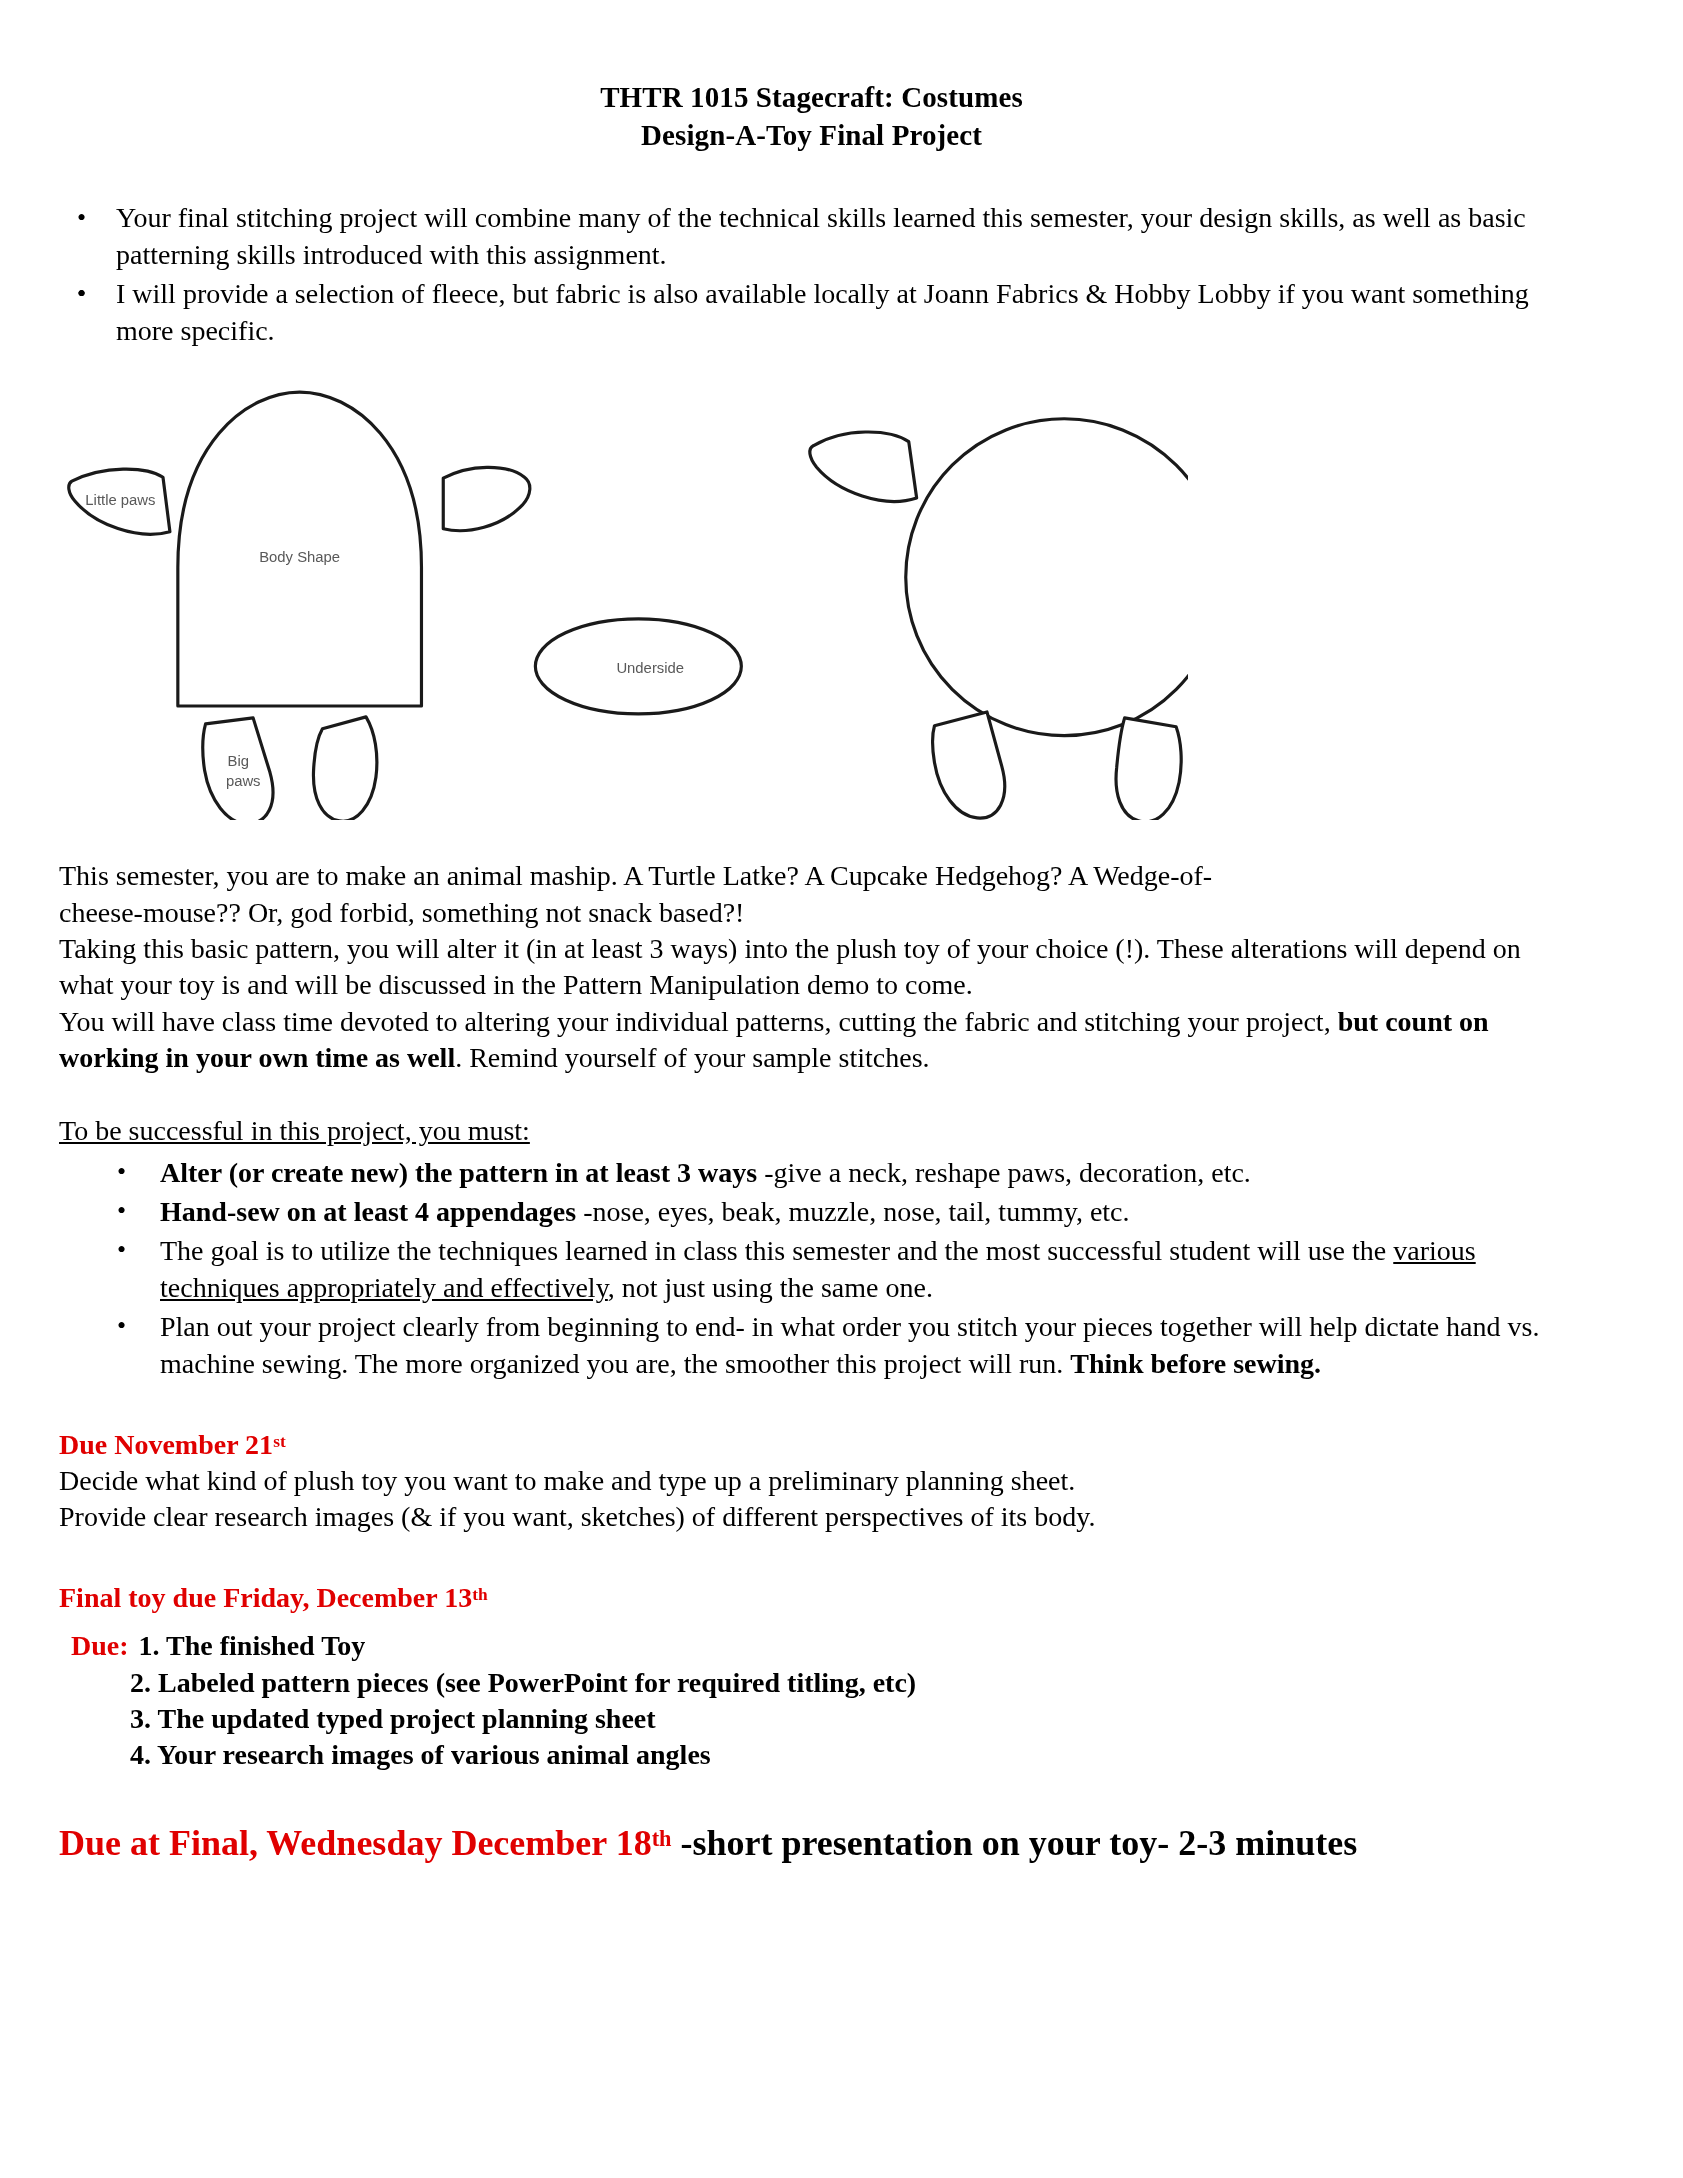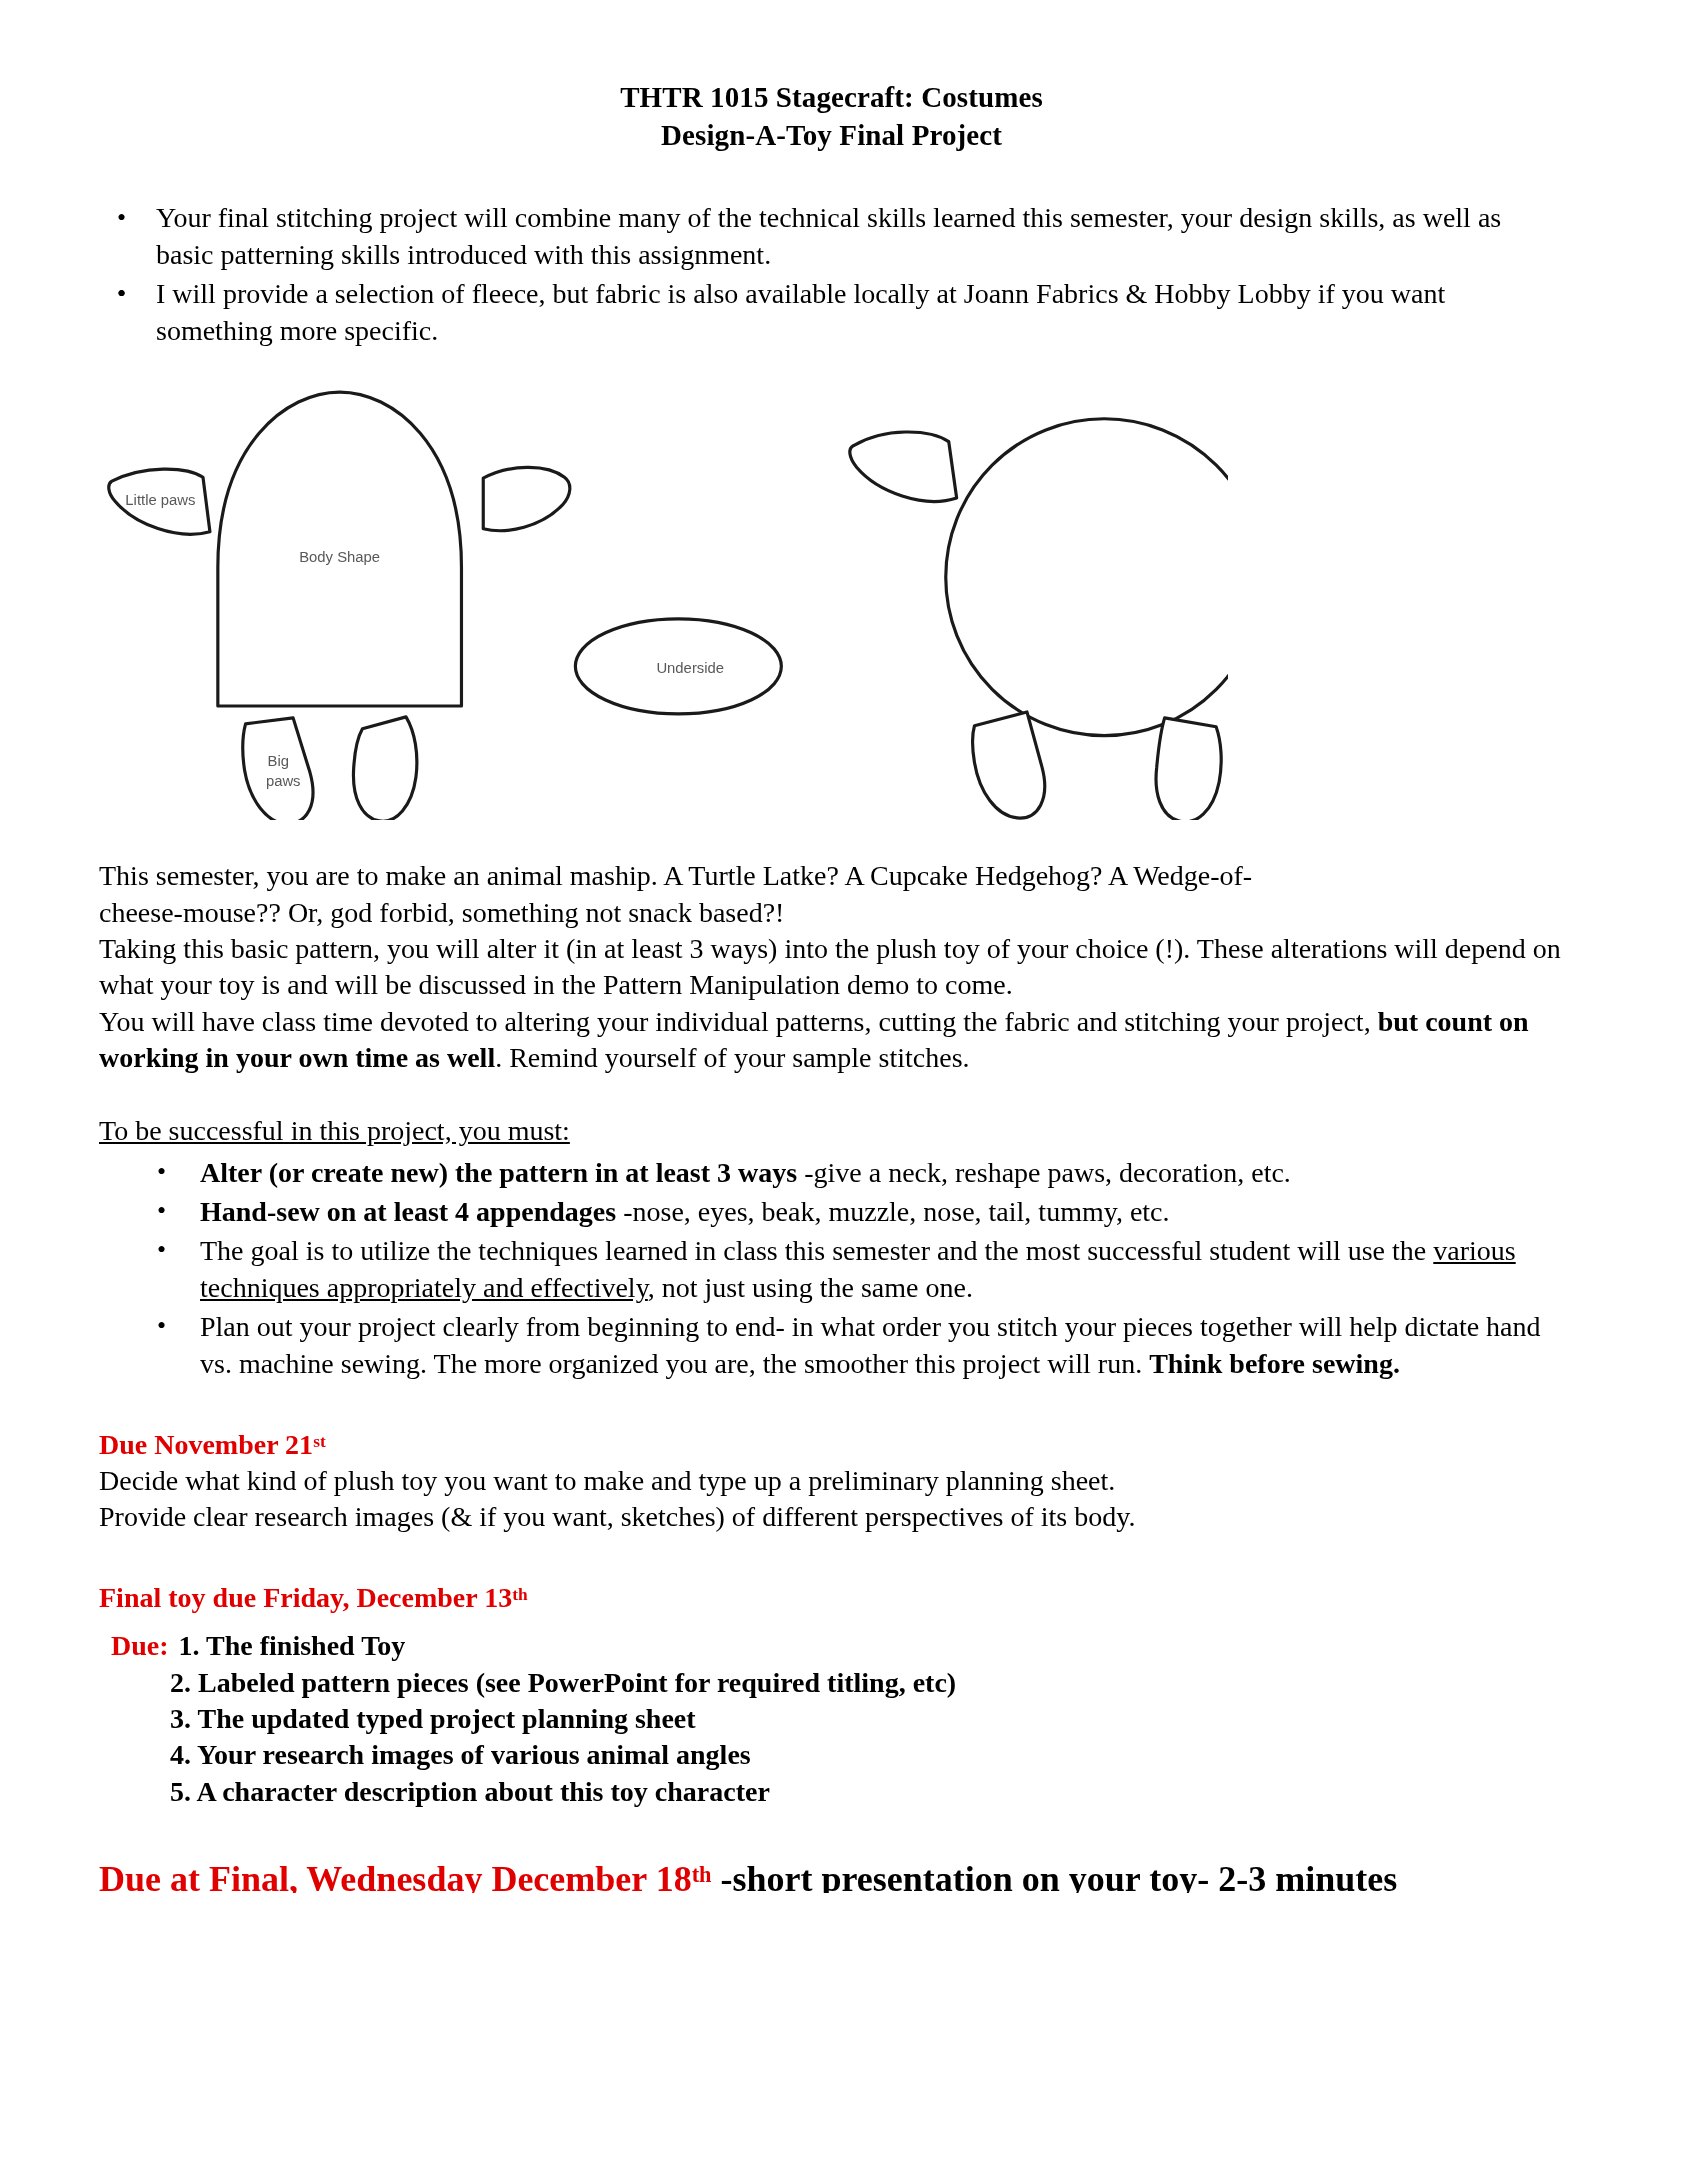--- a/index.html
+++ b/index.html
@@ -13,21 +13,21 @@
     height: 2178px;
     font-family: "Liberation Serif", "DejaVu Serif", serif;
     color: #000000;
     -webkit-font-smoothing: antialiased;
   }
   .page {
     position: relative;
     width: 1683px;
     height: 1893px;
     box-sizing: border-box;
-    padding: 79px 119px 40px 99px;
+    padding: 79px 119px 40px 59px;
     background: #ffffff;
     overflow: hidden;
   }
 
   
   .doc-title {
     text-align: center;
     font-weight: bold;
     font-size: 29px;
     line-height: 1.30;
@@ -245,21 +245,20 @@
     <div class="para">Provide clear research images (&amp; if you want, sketches) of different perspectives of its body.</div>
   </div>
 
   <div class="due-block">
     <div class="due-head"><span>Final toy due Friday, December 13</span><sup class="ord">th</sup></div>
     <ul class="numlist">
       <li class="first"><span class="red duelabel">Due:</span><span>1. The finished Toy</span></li>
       <li><span>2. Labeled pattern pieces (see PowerPoint for required titling, etc)</span></li>
       <li><span>3. The updated typed project planning sheet</span></li>
       <li><span>4. Your research images of various animal angles</span></li>
-      <li><span>5. A character description about this toy character</span></li>
     </ul>
   </div>
 
   <div class="final-line">
     <span class="red">Due at Final, Wednesday December 18</span><sup class="ord red">th</sup><span class="b"> -short presentation on your toy- 2-3 minutes</span>
   </div>
 
 </div>
 
 

